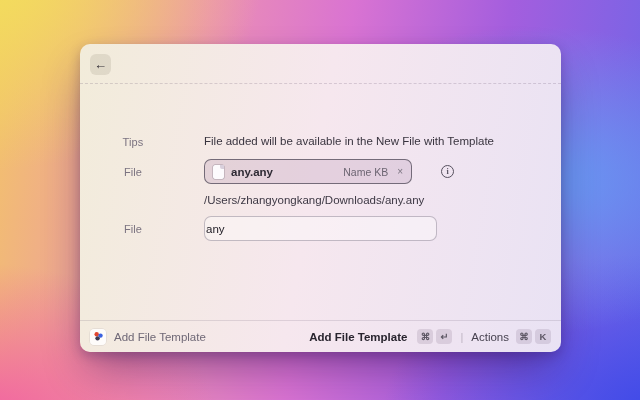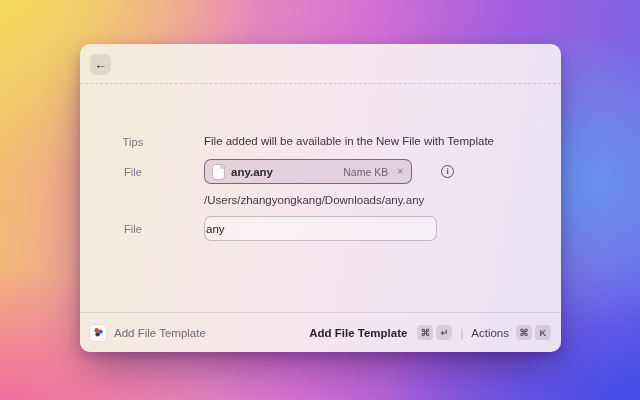--- a/index.html
+++ b/index.html
@@ -70,21 +70,21 @@
 
   .name-input {
     position: absolute; left: 124px; top: 172px; width: 233px; height: 25px;
     border-radius: 7px; border: 1px solid rgba(110,100,120,0.40);
     background: rgba(255,255,255,0.38);
     font-family: "Liberation Sans", sans-serif;
     font-size: 11.5px; color: #25222a; padding: 0 1px; outline: none;
   }
 
   .footer {
-    position: absolute; left: 0; bottom: 0; width: 100%; height: 40px;
+    position: absolute; left: 0; bottom: 0; width: 100%; height: 32px;
     border-top: 1px solid rgba(70,55,85,0.14);
     display: flex; align-items: center; padding: 0 10px;
   }
   .ext-icon {
     width: 16px; height: 16px; border-radius: 4px; background: rgba(255,255,255,0.85);
     display: flex; align-items: center; justify-content: center; flex: none;
     box-shadow: 0 0 0 0.5px rgba(90,70,100,0.15);
   }
   .footer-app-label { font-size: 11.5px; color: #6f6876; margin-left: 8px; }
   .footer-spacer { flex: 1 1 auto; }

